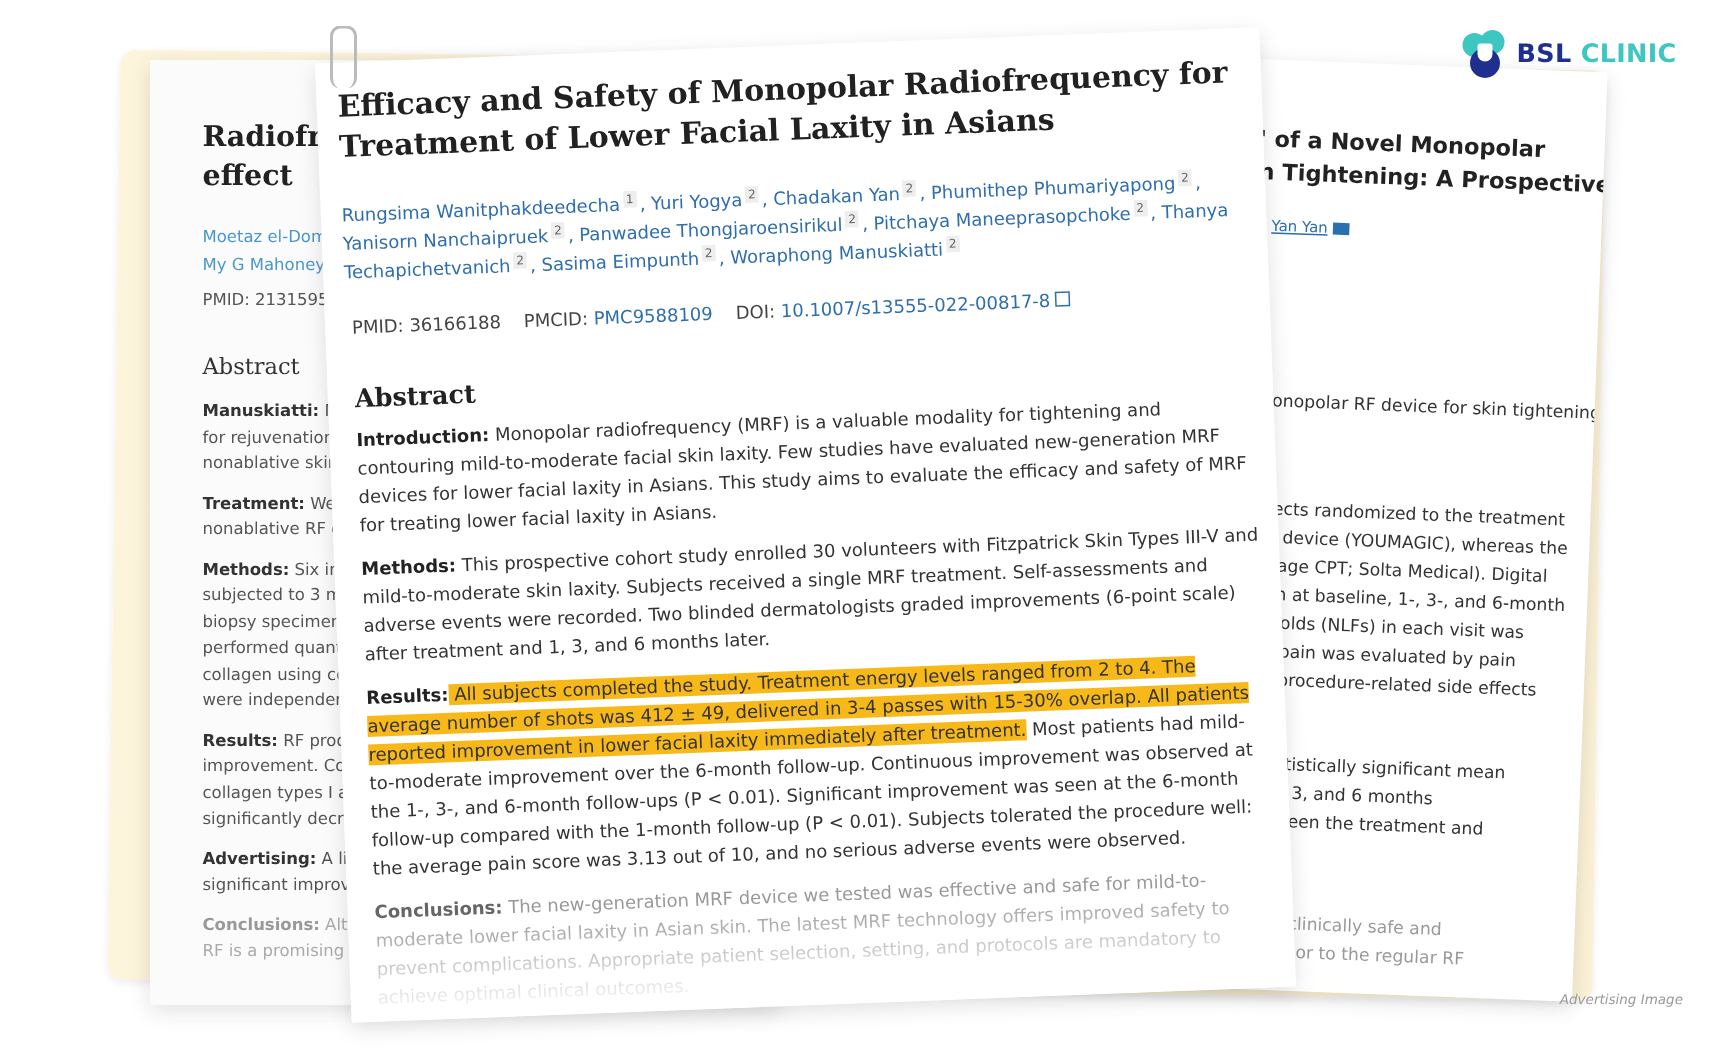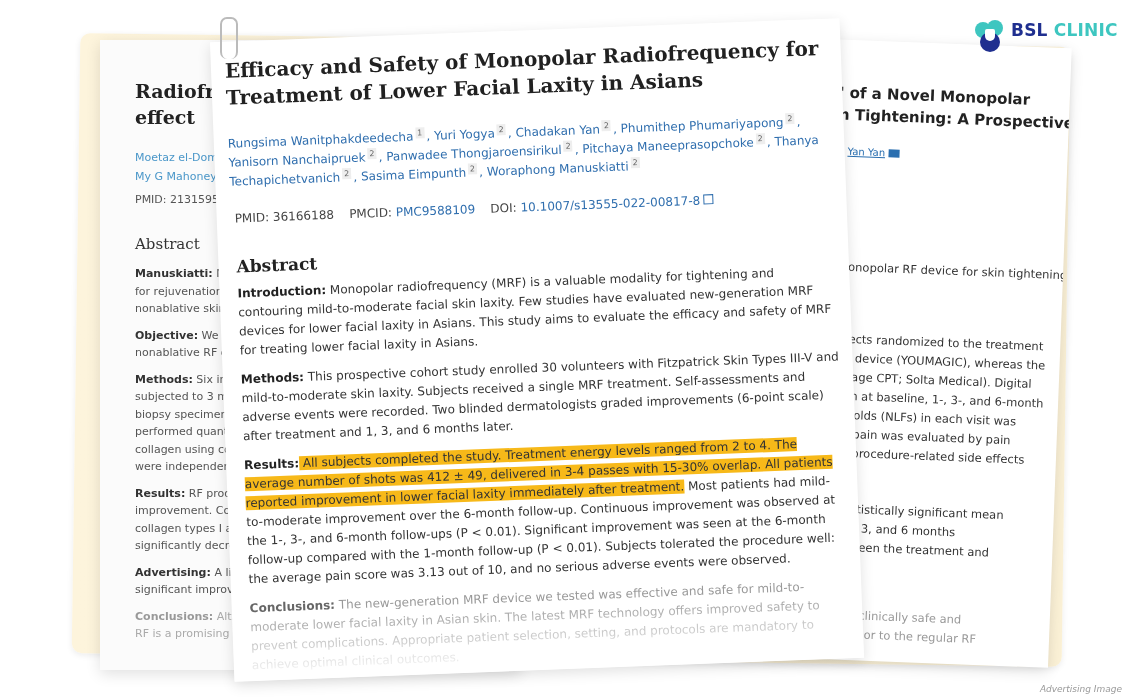--- a/index.html
+++ b/index.html
@@ -44,50 +44,50 @@
   .ids a { color:#2f6eae; text-decoration:none; }
   .ids .ext { display:inline-block; width:8px; height:8px; border:1.2px solid #2f6eae; margin-left:3px; }
   .abs-head { position:absolute; left:18px; top:215px; font-size:17px; font-family:"DejaVu Serif", serif; font-weight:bold; color:#222; }
   .abs-body { position:absolute; left:18px; top:243px; width:600px; font-size:12px; line-height:19px; color:#333; }
   .abs-body p { margin:0 0 10px 0; }
   .abs-body b { color:#222; }
   .hl { background:#f7b919; }
   .abs-body .faded { color:#999; }
   .abs-body .faded b { color:#666; }
   .fade-bottom { position:absolute; left:0; right:0; bottom:0; height:70px; background:linear-gradient(rgba(255,255,255,0),#fff); }
-  .logo { position:absolute; left:975px; top:20px; display:flex; gap:6px; }
+  .logo { position:absolute; left:975px; top:20px; display:flex; align-items:center; gap:6px; }
   .logo-mark { width:30px; height:32px; position:relative; }
   .logo-mark .a { position:absolute; left:0; top:2px; width:16px; height:16px; border-radius:50%; background:#3ec6c0; }
   .logo-mark .b { position:absolute; left:12px; top:0; width:16px; height:16px; border-radius:50%; background:#3ec6c0; }
   .logo-mark .c { position:absolute; left:5px; top:12px; width:20px; height:20px; border-radius:50%; background:#1f2f8f; }
   .logo-mark .d { position:absolute; left:10px; top:9px; width:10px; height:12px; background:#fff; border-radius:3px 3px 8px 8px; }
   .logo-text { font-size:17px; font-weight:bold; letter-spacing:0.2px; }
   .logo-text .bsl { color:#1f2f8f; }
   .logo-text .clinic { color:#3ec6c0; }
-  .adv { position:absolute; right:18px; bottom:6px; font-size:9px; font-style:italic; color:#999; }
+  .adv { position:absolute; right:18px; bottom:28px; font-size:9px; font-style:italic; color:#999; }
 </style>
 </head>
 <body>
 
 <div class="folder-back"></div>
 
 <div class="paper paper-left">
   <div class="left-title">
     <div>Radiofrec</div>
     <div>effect</div>
   </div>
   <div class="left-authors">
     <div>Moetaz el-Domya</div>
     <div>My G Mahoney, Jo</div>
   </div>
   <div class="left-pmid">PMID: 21315951</div>
   <div class="left-abs">Abstract</div>
   <div class="left-sections">
     <p><b>Manuskiatti:</b><span> Multip</span><br><span>for rejuvenation of p</span><br><span>nonablative skin-tigh</span></p>
-    <p><b>Objective:</b><span> We evalua</span><br><span>nonablative RF device</span></p>
+    <p><b>Treatment:</b><span> We evalua</span><br><span>nonablative RF device</span></p>
     <p><b>Methods:</b><span> Six individu</span><br><span>subjected to 3 months</span><br><span>biopsy specimens were</span><br><span>performed quantitative</span><br><span>collagen using compute</span><br><span>were independently sco</span></p>
     <p><b>Results:</b><span> RF produced nc</span><br><span>improvement. Comparec</span><br><span>collagen types I and III, a</span><br><span>significantly decreased, a</span></p>
     <p><b>Advertising:</b><span> A limitation c</span><br><span>significant improvement.</span></p>
     <p class="faded"><b>Conclusions:</b><span> Although the</span><br><span>RF is a promising treatmen</span></p>
   </div>
 </div>
 
 <div class="paper paper-right">
   <div class="right-title">
     <div>' of a Novel Monopolar</div>

